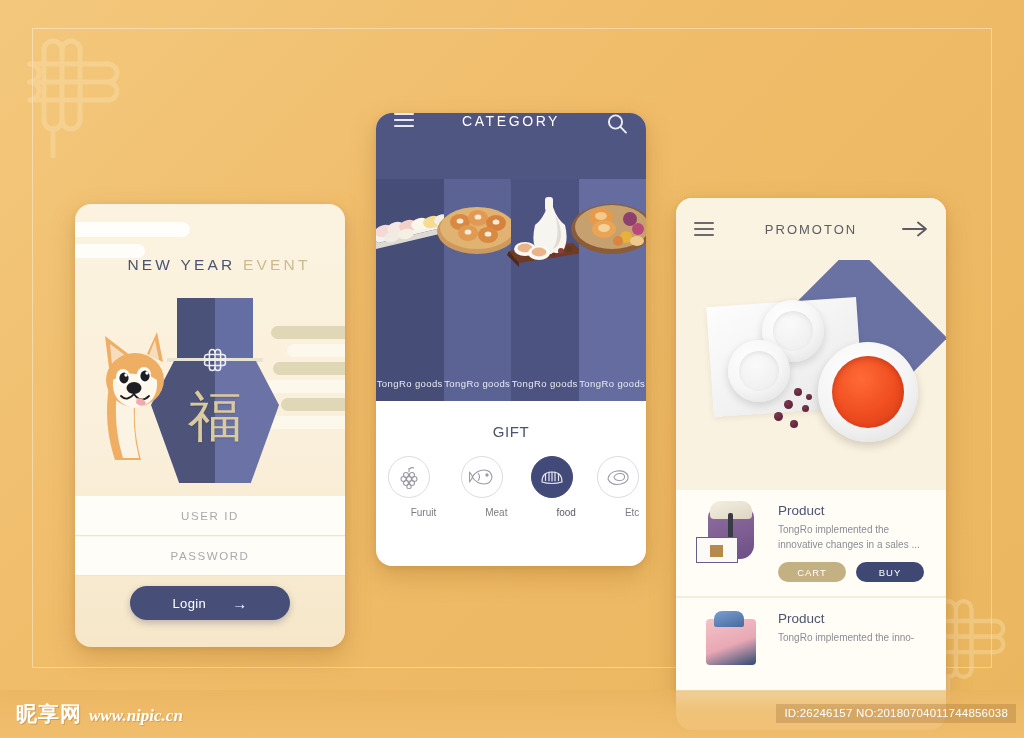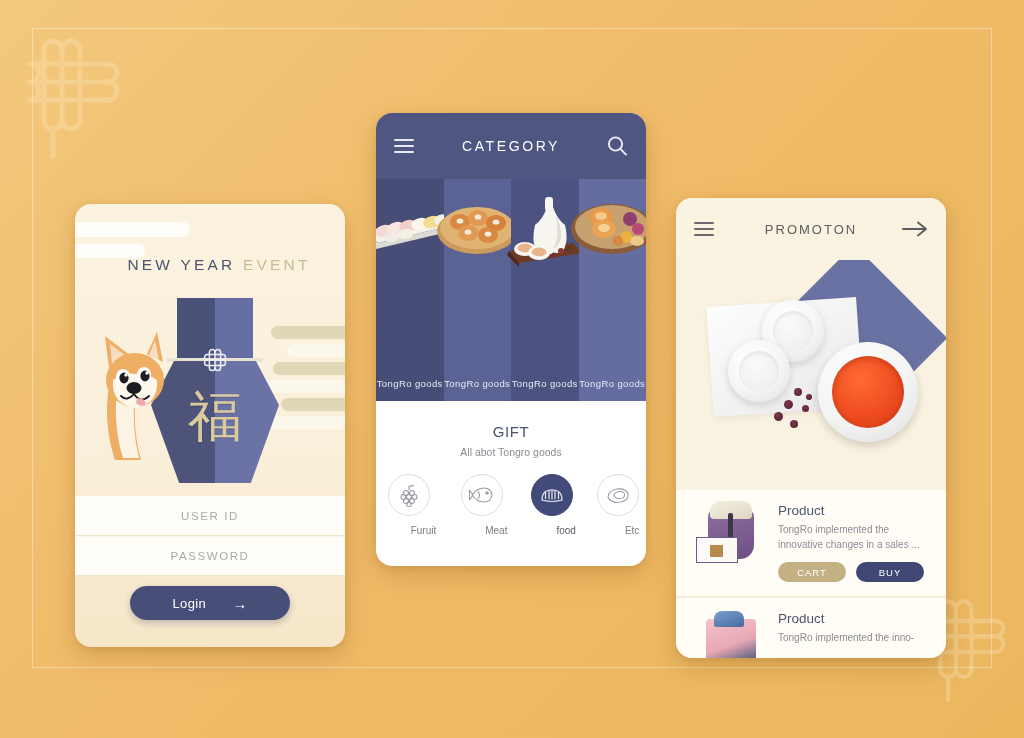--- a/index.html
+++ b/index.html
@@ -149,21 +149,21 @@
   }
   .login-btn .arrow { font-size: 15px; line-height: 1; }
 
   
   #phone-category {
     left: 376px; top: 113px; width: 270px; height: 453px;
     background: #ffffff;
   }
   .cat-header {
     height: 66px; background: #4f5681;
-    display: flex; align-items: center;
+    display: flex; align-items: flex-start;
     padding: 0 18px;
     position: relative;
   }
   .cat-header .title {
     position: absolute; left: 0; right: 0; text-align: center;
     color: #fff; font-size: 14px; letter-spacing: 2.6px;
   }
   .hamburger { width: 20px; display: flex; flex-direction: column; gap: 4px; cursor: pointer; z-index: 2; }
   .hamburger span { display: block; height: 2px; background: #e8e9f1; border-radius: 1px; }
   .search-icon { margin-left: auto; z-index: 2; cursor: pointer; }
@@ -204,21 +204,21 @@
     background: #fff;
   }
   .gift-item.active .gift-circle { background: #424a79; border-color: #424a79; }
   .gift-item .glabel {
     margin-top: 9px; font-size: 10px; color: #7b7b84; margin-left: 28px;
   }
   .gift-item.active .glabel { color: #5c5c68; }
 
   
   #phone-promo {
-    left: 676px; top: 198px; width: 270px; height: 460px;
+    left: 676px; top: 198px; width: 270px; height: 532px;
     background: #fbf4e2;
   }
   .promo-header {
     height: 62px; display: flex; align-items: center;
     padding: 0 18px; position: relative;
     background: #faf3e1;
   }
   .promo-header .title {
     position: absolute; left: 0; right: 0; text-align: center;
     color: #5c5c62; font-size: 13px; letter-spacing: 2px;
@@ -519,21 +519,20 @@
           <circle cx="58" cy="42" r="6" fill="#e8b13c"></circle>
           <ellipse cx="69" cy="46" rx="7" ry="5" fill="#edc98c"></ellipse>
           <circle cx="50" cy="46" r="5" fill="#d9863f"></circle>
         </svg>
         <div class="label">TongRo goods</div>
       </div>
     </div>
 
     <div class="gift">
       <h3>GIFT</h3>
-      <div class="sub">All abot Tongro goods</div>
 
       <div class="gift-icons">
 
         <div class="gift-item">
           <div class="gift-circle">
             <svg width="22" height="24" viewBox="0 0 22 24">
               <g fill="none" stroke="#9a9aa4" stroke-width="1.1">
                 <path d="M11 3 v4 M11 4 q3 -2 5 -1"></path>
                 <circle cx="8" cy="10" r="2.5"></circle>
                   <circle cx="14" cy="10" r="2.5"></circle>
@@ -647,14 +646,21 @@
         </div>
         <div class="promo-info">
           <h4>Product</h4>
           <p>TongRo implemented the inno-</p>
         </div>
       </div>
 
     </div>
   </div>
 
+  <div class="wm-bar">
+    <div class="wm-logo">
+      <span class="wm-cn">昵享网</span>
+      <span class="wm-url">www.nipic.cn</span>
+    </div>
+    <div class="wm-id">ID:26246157 NO:20180704011744856038</div>
+  </div>
 
 </div>
 
 </body></html>

